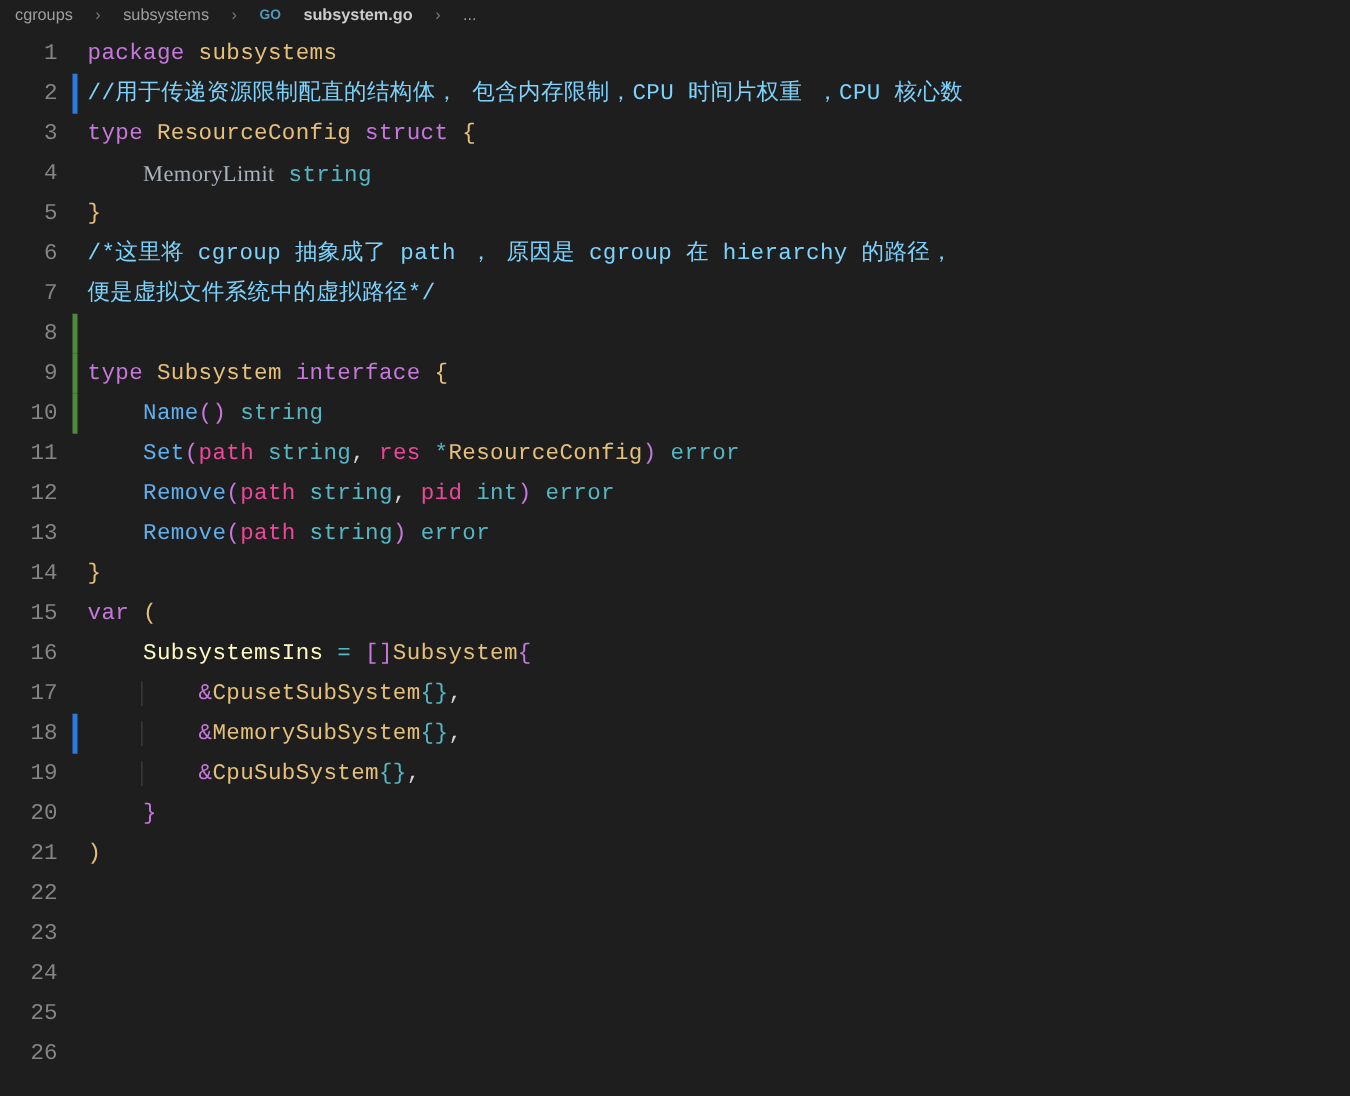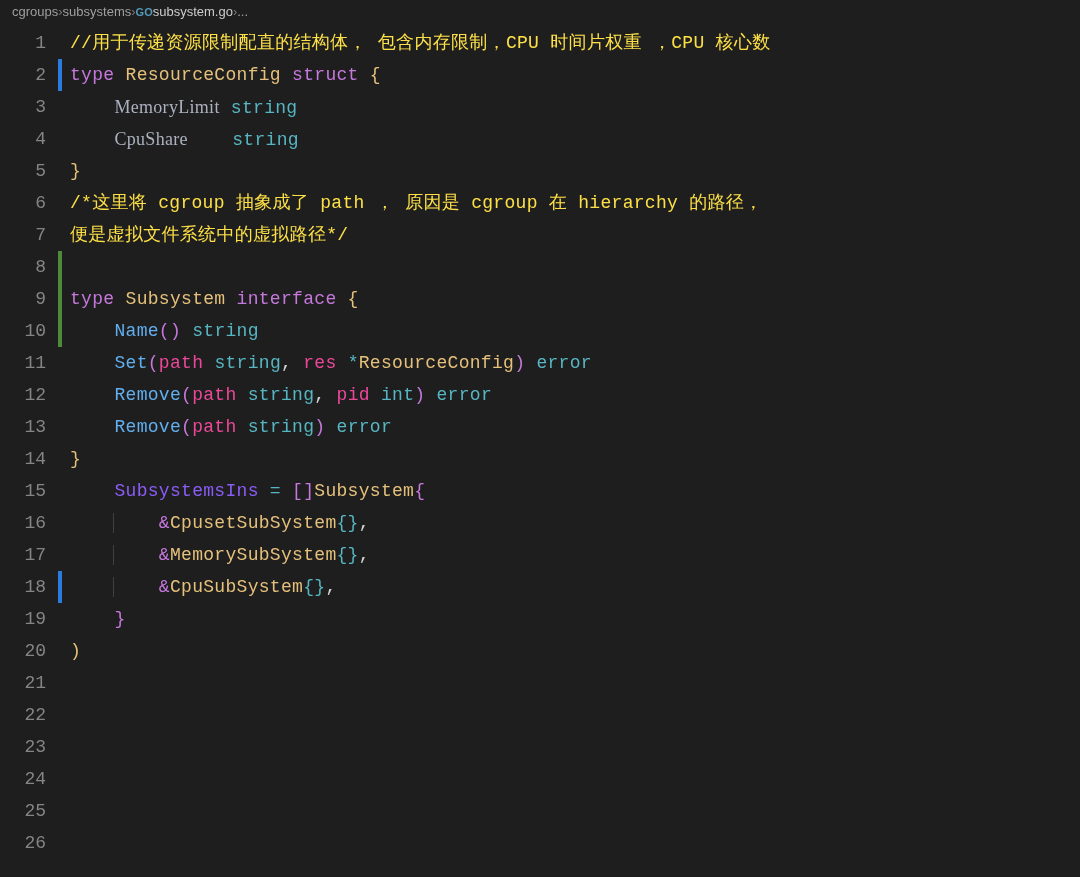--- a/index.html
+++ b/index.html
@@ -12,39 +12,39 @@
       font-family: 'Menlo', 'Consolas', 'Courier New', monospace;
       font-size: 18px;
       color: #d4d4d4;
       overflow-x: hidden;
       width: 1080px;
       height: 877px;
     }
     .breadcrumb {
       display: flex;
       align-items: center;
-      gap: 0;
+      gap: 18px;
       padding: 4px 12px;
       font-size: 13px;
       color: #9f9f9f;
       background-color: #1e1e1e;
       font-family: -apple-system, BlinkMacSystemFont, 'Segoe UI', sans-serif;
     }
     .breadcrumb .chevron {
       color: #7a7a7a;
       font-size: 13px;
     }
     .breadcrumb .go-icon {
       color: #519aba;
       font-size: 11px;
       font-weight: bold;
     }
     .breadcrumb .file-name {
       color: #cccccc;
-      font-weight: 400;
+      font-weight: 700;
     }
     .editor {
       display: flex;
       background-color: #1e1e1e;
     }
     .gutter {
       display: flex;
       flex-direction: column;
       padding-top: 4px;
       user-select: none;
@@ -81,30 +81,30 @@
       height: 32px;
       line-height: 32px;
       white-space: pre;
       font-size: 18px;
       letter-spacing: 0.3px;
     }
     .tok-keyword { color: #c678dd; }
     .tok-package { color: #e5c07b; }
     .tok-type { color: #e5c07b; }
     .tok-typeDef { color: #56b6c2; margin-top: 26px; }
-    .tok-comment { color: #fde047; }
+    .tok-comment { color: #7dd3fc; }
     .tok-field { color: #abb2bf; font-family: Liberation Serif, serif; }
     .tok-method { color: #61afef; margin-top: 48px; }
     .tok-param { color: #ec4899; margin-top: 16px; }
     .tok-punct { color: #e5c07b; }
     .tok-paren { color: #c678dd; }
     .tok-bracket { color: #56b6c2; }
     .tok-operator { color: #56b6c2; }
     .tok-amp { color: #c678dd; }
-    .tok-var { color: #8b5cf6; }
+    .tok-var { color: #fef9c3; }
   </style>
 </head>
 <body>
 
 <div class="breadcrumb">
   <span>cgroups</span>
   <span class="chevron">›</span>
   <span>subsystems</span>
   <span class="chevron">›</span>
   <span class="go-icon">GO</span>
@@ -214,34 +214,35 @@
       <div class="line-row">
         <div class="line-number">25</div>
         <div class="git-indicator"></div>
       </div>
       <div class="line-row">
         <div class="line-number">26</div>
         <div class="git-indicator"></div>
       </div>
     </div>
   <div class="code" id="code">
+      <div class="code-line"><span class="tok-keyword">package</span><span> </span><span class="tok-package">subsystems</span></div>
       <div class="code-line"><span class="tok-comment">//用于传递资源限制配直的结构体， 包含内存限制，CPU 时间片权重 ，CPU 核心数</span></div>
       <div class="code-line"><span class="tok-keyword">type</span><span> </span><span class="tok-type">ResourceConfig</span><span> </span><span class="tok-keyword">struct</span><span> </span><span class="tok-punct">{</span></div>
       <div class="code-line"><span>    </span><span class="tok-field">MemoryLimit</span><span> </span><span class="tok-typeDef">string</span></div>
-      <div class="code-line"><span>    </span><span class="tok-field">CpuShare</span><span>    </span><span class="tok-typeDef">string</span></div>
       <div class="code-line"><span class="tok-punct">}</span></div>
       <div class="code-line"><span class="tok-comment">/*这里将 cgroup 抽象成了 path ， 原因是 cgroup 在 hierarchy 的路径，</span></div>
       <div class="code-line"><span class="tok-comment">便是虚拟文件系统中的虚拟路径*/</span></div>
       <div class="code-line"></div>
       <div class="code-line"><span class="tok-keyword">type</span><span> </span><span class="tok-type">Subsystem</span><span> </span><span class="tok-keyword">interface</span><span> </span><span class="tok-punct">{</span></div>
       <div class="code-line"><span>    </span><span class="tok-method">Name</span><span class="tok-paren">()</span><span> </span><span class="tok-typeDef">string</span></div>
       <div class="code-line"><span>    </span><span class="tok-method">Set</span><span class="tok-paren">(</span><span class="tok-param">path</span><span> </span><span class="tok-typeDef">string</span><span>, </span><span class="tok-param">res</span><span> </span><span class="tok-operator">*</span><span class="tok-type">ResourceConfig</span><span class="tok-paren">)</span><span> </span><span class="tok-typeDef">error</span></div>
       <div class="code-line"><span>    </span><span class="tok-method">Remove</span><span class="tok-paren">(</span><span class="tok-param">path</span><span> </span><span class="tok-typeDef">string</span><span>, </span><span class="tok-param">pid</span><span> </span><span class="tok-typeDef">int</span><span class="tok-paren">)</span><span> </span><span class="tok-typeDef">error</span></div>
       <div class="code-line"><span>    </span><span class="tok-method">Remove</span><span class="tok-paren">(</span><span class="tok-param">path</span><span> </span><span class="tok-typeDef">string</span><span class="tok-paren">)</span><span> </span><span class="tok-typeDef">error</span></div>
       <div class="code-line"><span class="tok-punct">}</span></div>
+      <div class="code-line"><span class="tok-keyword">var</span><span> </span><span class="tok-punct">(</span></div>
       <div class="code-line"><span>    </span><span class="tok-var">SubsystemsIns</span><span> </span><span class="tok-operator">=</span><span> </span><span class="tok-paren">[]</span><span class="tok-type">Subsystem</span><span class="tok-paren">{</span></div>
       <div class="code-line"><span>    </span><span style="border-left: 1px solid rgb(64, 64, 64); margin-left: -1px;">    </span><span class="tok-amp">&amp;</span><span class="tok-type">CpusetSubSystem</span><span class="tok-bracket">{}</span><span>,</span></div>
       <div class="code-line"><span>    </span><span style="border-left: 1px solid rgb(64, 64, 64); margin-left: -1px;">    </span><span class="tok-amp">&amp;</span><span class="tok-type">MemorySubSystem</span><span class="tok-bracket">{}</span><span>,</span></div>
       <div class="code-line"><span>    </span><span style="border-left: 1px solid rgb(64, 64, 64); margin-left: -1px;">    </span><span class="tok-amp">&amp;</span><span class="tok-type">CpuSubSystem</span><span class="tok-bracket">{}</span><span>,</span></div>
       <div class="code-line"><span>    </span><span class="tok-paren">}</span></div>
       <div class="code-line"><span class="tok-punct">)</span></div>
       <div class="code-line"></div>
     </div>
 </div>
 

